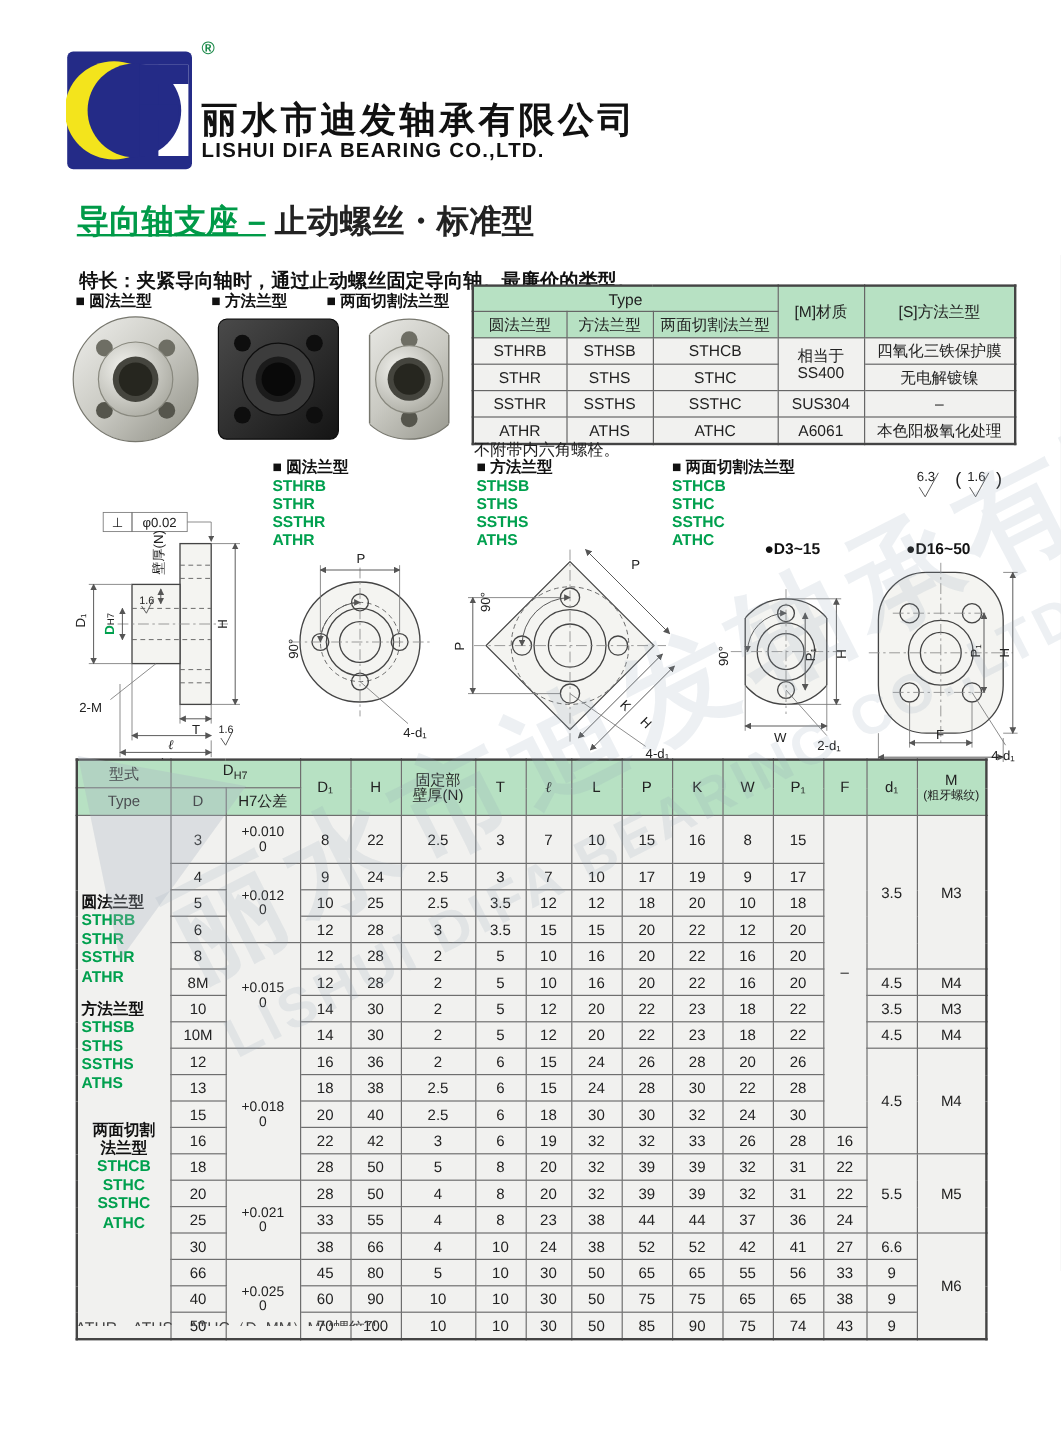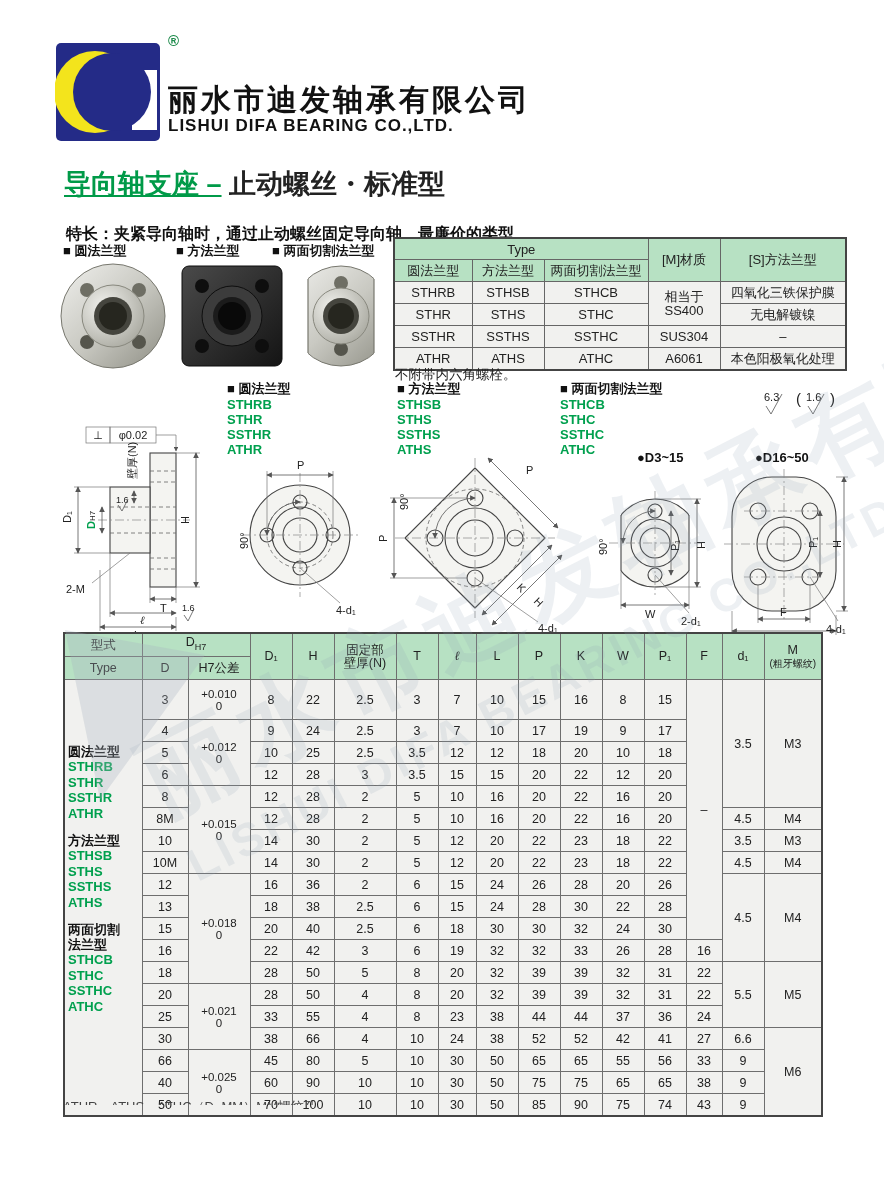--- a/index.html
+++ b/index.html
@@ -472,21 +472,21 @@
               <div class="tg-model">SSTHR</div>
               <div class="tg-model">ATHR</div>
             </div>
             <div style="margin-top: 12px;">
               <div class="tg-title">方法兰型</div>
               <div class="tg-model">STHSB</div>
               <div class="tg-model">STHS</div>
               <div class="tg-model">SSTHS</div>
               <div class="tg-model">ATHS</div>
             </div>
-            <div style="margin-top: 12px;">
+            <div style="margin-top: 24px; text-align: center;">
               <div class="tg-title">两面切割</div>
               <div class="tg-title">法兰型</div>
               <div class="tg-model">STHCB</div>
               <div class="tg-model">STHC</div>
               <div class="tg-model">SSTHC</div>
               <div class="tg-model">ATHC</div>
             </div>
           </td>
           <td>3</td>
           <td class="tol-cell" rowspan="1">

